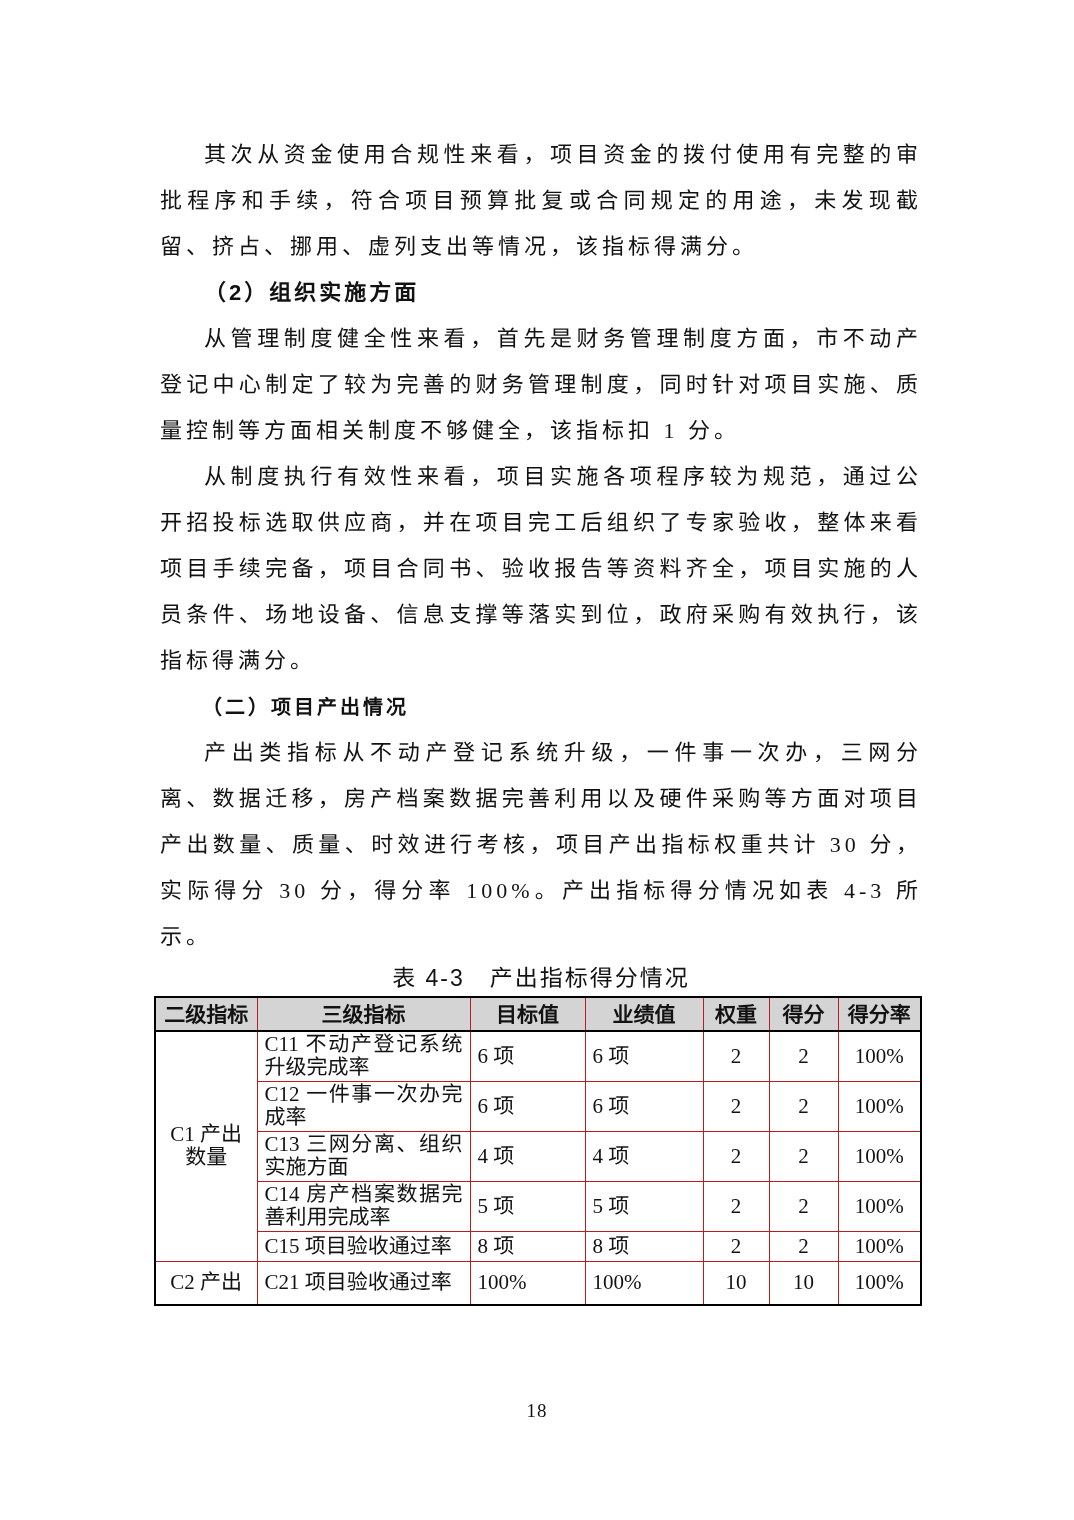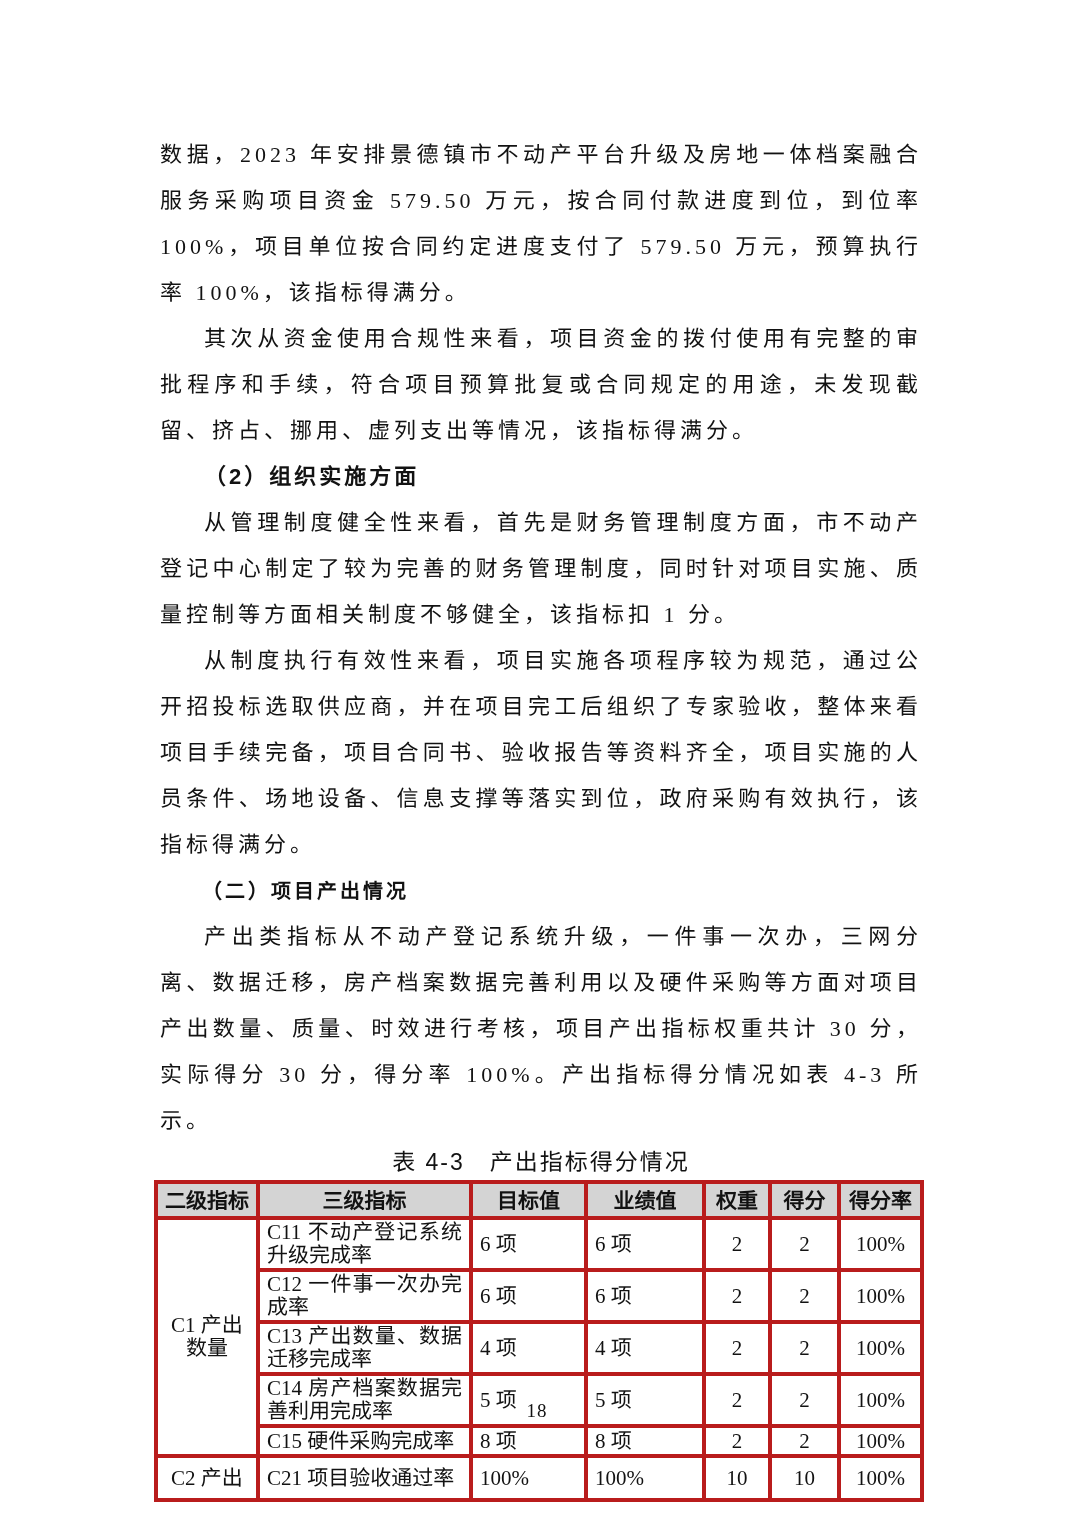--- a/index.html
+++ b/index.html
@@ -54,21 +54,21 @@
     font-family:"Liberation Sans","DejaVu Sans",sans-serif;
   }
   table.score-table {
     border-collapse:collapse;
     table-layout:fixed;
     width:766px;
     margin-left:-6px;
     border:2px solid #000;
   }
   .score-table th, .score-table td {
-    border:4px solid #b91c1c;
+    border:1px solid #b91c1c;
     font-size:21px;
     line-height:23px;
     padding:1px 7px;
     overflow:hidden;
   }
   .score-table th {
     background:#d4d4d4;
     font-weight:bold;
     font-family:"Liberation Sans","DejaVu Sans",sans-serif;
     text-align:center;
@@ -90,21 +90,20 @@
     font-size:19px;
     letter-spacing:1px;
   }
 </style>
 </head>
 <body>
 
 <div class="page">
   <div class="content">
 
-    <p class="para no-indent">数据，2023 年安排景德镇市不动产平台升级及房地一体档案融合服务采购项目资金 579.50 万元，按合同付款进度到位，到位率 100%，项目单位按合同约定进度支付了 579.50 万元，预算执行率 100%，该指标得满分。</p>
     <p class="para">其次从资金使用合规性来看，项目资金的拨付使用有完整的审批程序和手续，符合项目预算批复或合同规定的用途，未发现截留、挤占、挪用、虚列支出等情况，该指标得满分。</p>
 
     <h3 class="heading-sub">（2）组织实施方面</h3>
 
     <p class="para">从管理制度健全性来看，首先是财务管理制度方面，市不动产登记中心制定了较为完善的财务管理制度，同时针对项目实施、质量控制等方面相关制度不够健全，该指标扣 1 分。</p>
     <p class="para">从制度执行有效性来看，项目实施各项程序较为规范，通过公开招投标选取供应商，并在项目完工后组织了专家验收，整体来看项目手续完备，项目合同书、验收报告等资料齐全，项目实施的人员条件、场地设备、信息支撑等落实到位，政府采购有效执行，该指标得满分。</p>
 
     <h2 class="heading-sec">（二）项目产出情况</h2>
 
     <p class="para">产出类指标从不动产登记系统升级，一件事一次办，三网分离、数据迁移，房产档案数据完善利用以及硬件采购等方面对项目产出数量、质量、时效进行考核，项目产出指标权重共计 30 分，实际得分 30 分，得分率 100%。产出指标得分情况如表 4-3 所示。</p>
@@ -144,37 +143,37 @@
         </tr>
         <tr class="row-tall">
           <td class="cell-left cell-just">C12 一件事一次办完成率</td>
           <td class="cell-left">6 项</td>
           <td class="cell-left">6 项</td>
           <td class="cell-center">2</td>
           <td class="cell-center">2</td>
           <td class="cell-center">100%</td>
         </tr>
         <tr class="row-tall">
-          <td class="cell-left cell-just">C13 产出数量、数据迁移完成率</td>
+          <td class="cell-left cell-just">C13 三网分离、组织实施方面</td>
           <td class="cell-left">4 项</td>
           <td class="cell-left">4 项</td>
           <td class="cell-center">2</td>
           <td class="cell-center">2</td>
           <td class="cell-center">100%</td>
         </tr>
         <tr class="row-tall">
           <td class="cell-left cell-just">C14 房产档案数据完善利用完成率</td>
           <td class="cell-left">5 项</td>
           <td class="cell-left">5 项</td>
           <td class="cell-center">2</td>
           <td class="cell-center">2</td>
           <td class="cell-center">100%</td>
         </tr>
         <tr class="row-short">
-          <td class="cell-left">C15 硬件采购完成率</td>
+          <td class="cell-left">C15 项目验收通过率</td>
           <td class="cell-left">8 项</td>
           <td class="cell-left">8 项</td>
           <td class="cell-center">2</td>
           <td class="cell-center">2</td>
           <td class="cell-center">100%</td>
         </tr>
         <tr class="row-last">
           <td class="cell-center">C2 产出</td>
           <td class="cell-left">C21 项目验收通过率</td>
           <td class="cell-left">100%</td>

